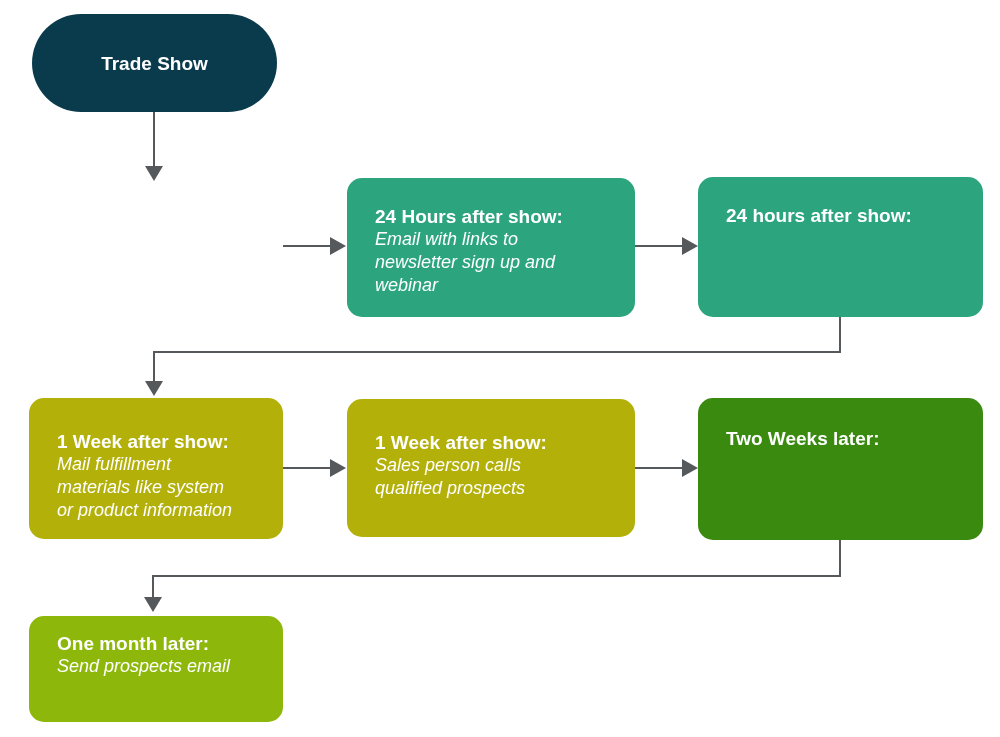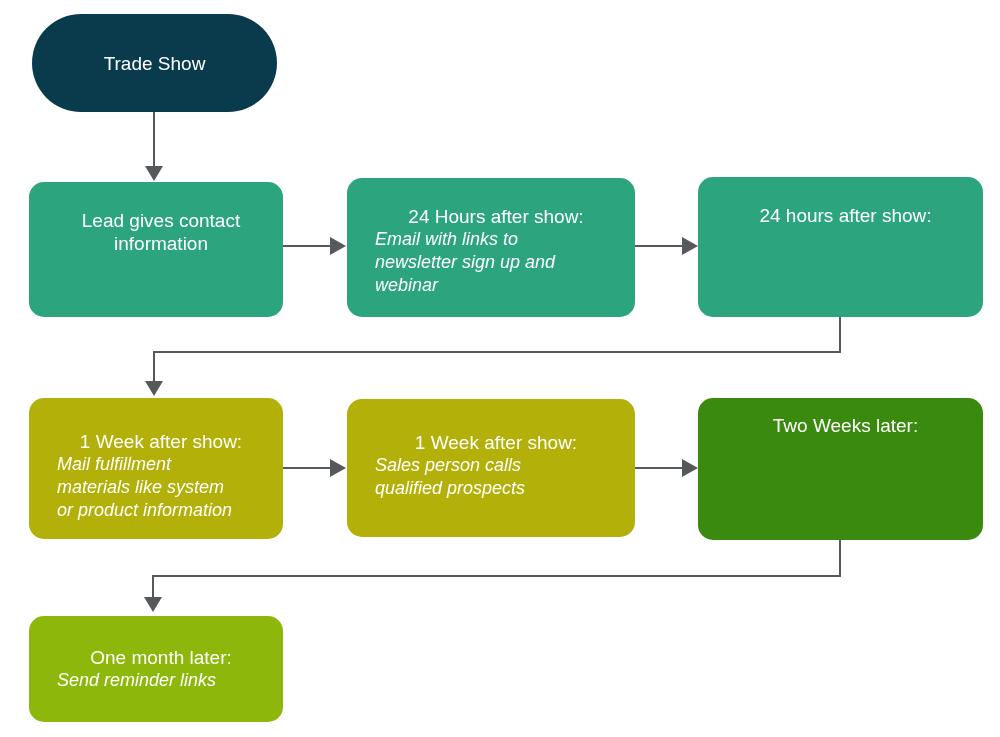--- a/index.html
+++ b/index.html
@@ -25,25 +25,24 @@
     border-radius: 49px;
     display: flex;
     align-items: center;
     justify-content: center;
   }
   .node.box {
     border-radius: 15px;
     padding: 27px 18px 0 28px;
   }
   .node .title {
-    font-weight: normal;
+    font-weight: bold;
     font-size: 19px;
     line-height: 23px;
     white-space: pre-line;
-    text-align: center;
   }
   .node.start .title {
     font-size: 19px;
   }
   .node .body {
     font-style: italic;
     font-size: 18px;
     line-height: 23px;
     white-space: pre-line;
   }
@@ -72,24 +71,20 @@
 
 <div class="canvas" style="--connector: #55595c;">
 
   <div class="node start" style="left: 32px; top: 14px; width: 245px; height: 98px; background-color: rgb(10, 59, 77);">
     <div class="title">Trade Show</div>
   </div>
 
   <div class="line" style="left:153px; top:112px; width:2px; height:54px;"></div>
   <div class="arrow down" style="left:145px; top:166px;"></div>
 
-  <div class="node box" style="left: 29px; top: 182px; width: 254px; height: 135px; background-color: rgb(44, 165, 126);">
-    <div class="title">Lead gives contact
-information</div>
-  </div>
 
   <div class="line" style="left:283px; top:245px; width:48px; height:2px;"></div>
   <div class="arrow right" style="left:330px; top:237px;"></div>
 
   <div class="node box" style="left: 347px; top: 178px; width: 288px; height: 139px; background-color: rgb(44, 165, 126);">
     <div class="title">24 Hours after show:</div>
     <div class="body">Email with links to
 newsletter sign up and
 webinar</div>
   </div>
@@ -118,27 +113,27 @@
 
   <div class="node box" style="left: 347px; top: 399px; width: 288px; height: 138px; padding-top: 32px; background-color: rgb(178, 176, 9);">
     <div class="title">1 Week after show:</div>
     <div class="body">Sales person calls
 qualified prospects</div>
   </div>
 
   <div class="line" style="left:635px; top:467px; width:48px; height:2px;"></div>
   <div class="arrow right" style="left:682px; top:459px;"></div>
 
-  <div class="node box" style="left: 698px; top: 398px; width: 285px; height: 142px; padding-top: 16px; background-color: rgb(58, 138, 16);">
+  <div class="node box" style="left: 698px; top: 398px; width: 285px; height: 142px; padding-top: 29px; background-color: rgb(58, 138, 16);">
     <div class="title">Two Weeks later:</div>
   </div>
 
   <div class="line" style="left:839px; top:540px; width:2px; height:36px;"></div>
   <div class="line" style="left:152px; top:575px; width:689px; height:2px;"></div>
   <div class="line" style="left:152px; top:575px; width:2px; height:22px;"></div>
   <div class="arrow down" style="left:144px; top:597px;"></div>
 
-  <div class="node box" style="left: 29px; top: 616px; width: 254px; height: 106px; padding-top: 30px; background-color: rgb(141, 184, 11);">
+  <div class="node box" style="left: 29px; top: 616px; width: 254px; height: 106px; padding-top: 16px; background-color: rgb(141, 184, 11);">
     <div class="title">One month later:</div>
-    <div class="body">Send reminder links</div>
+    <div class="body">Send prospects email</div>
   </div>
 
 </div>
 
 </body></html>

